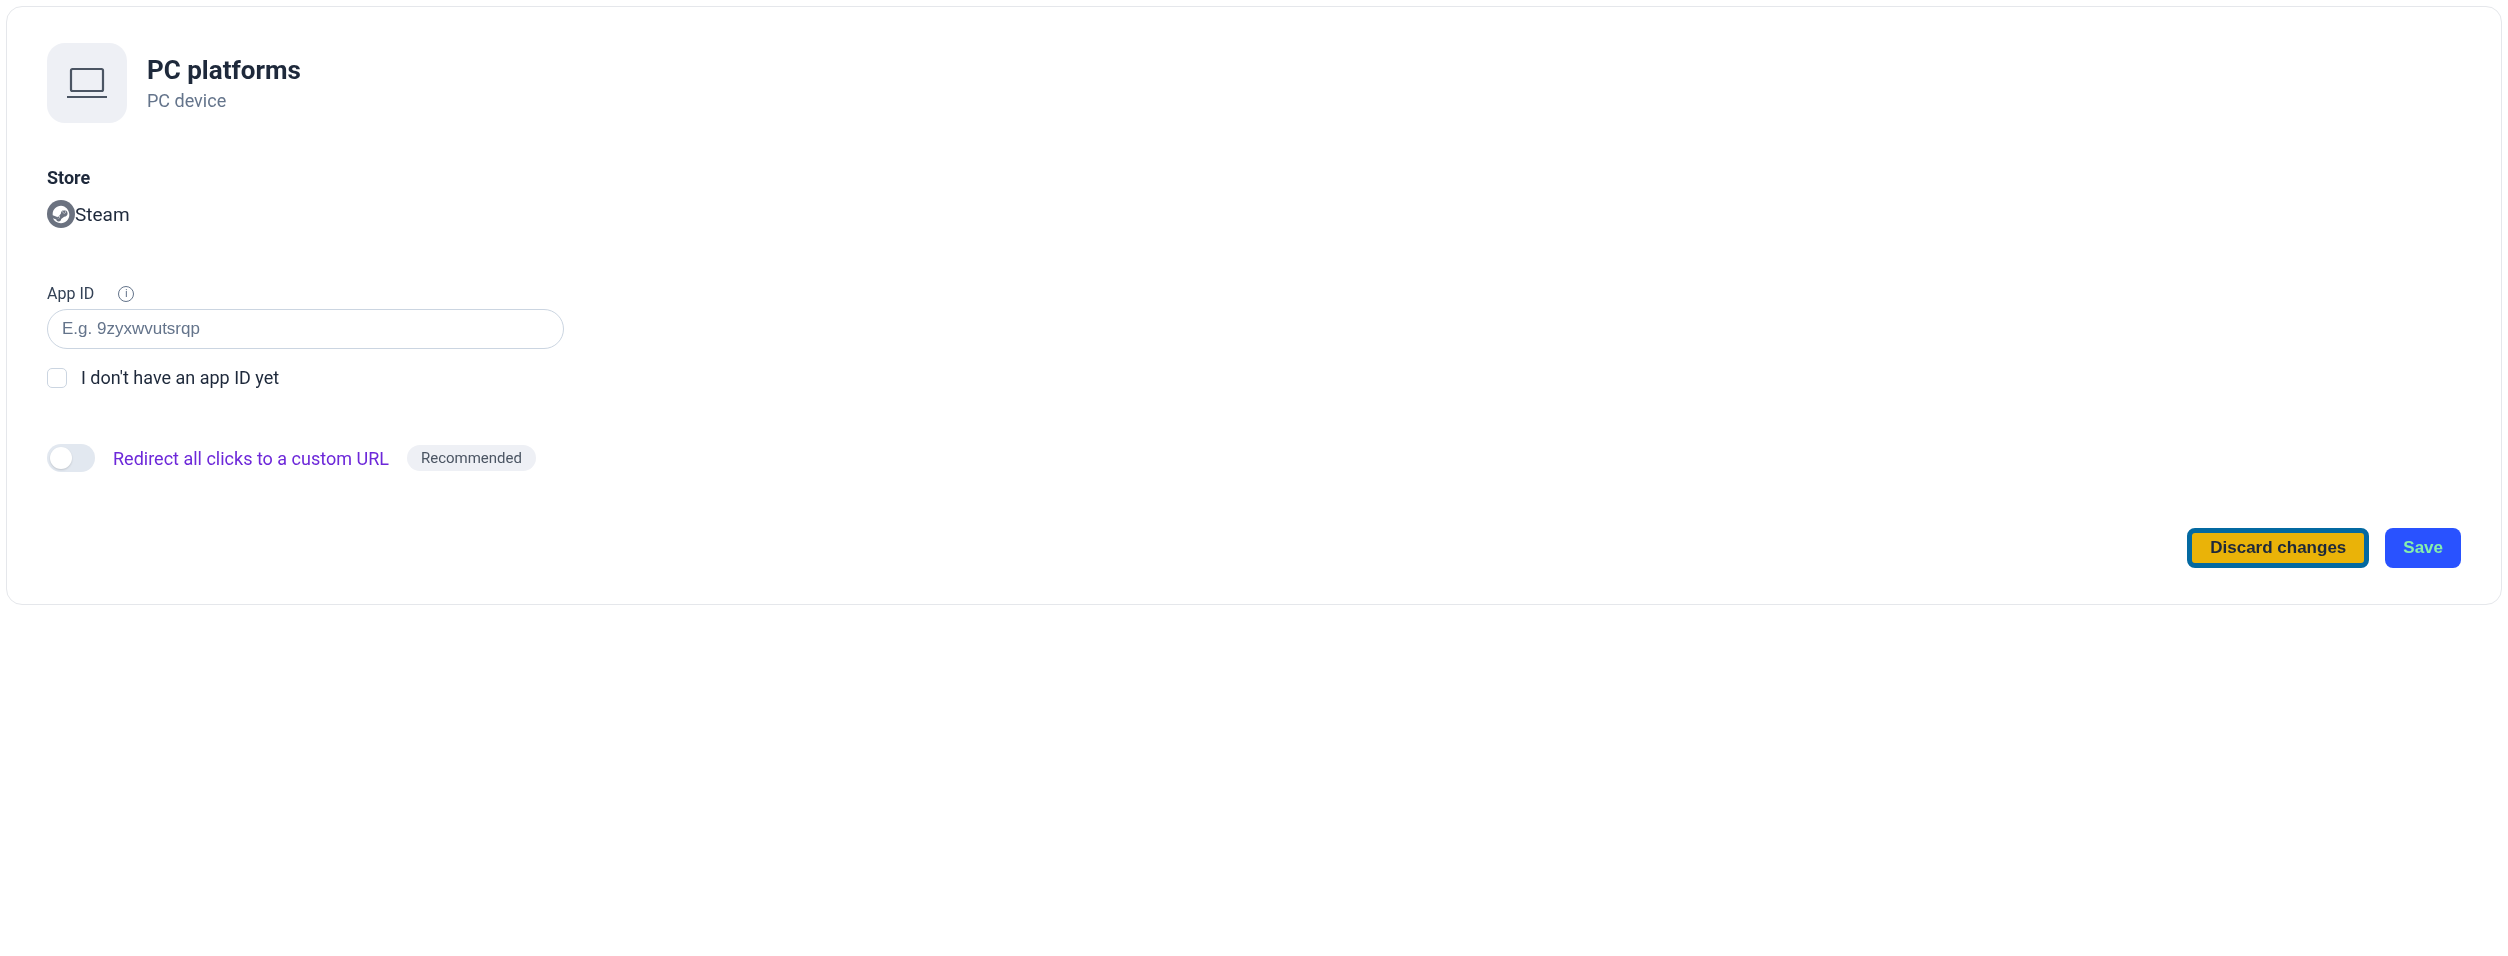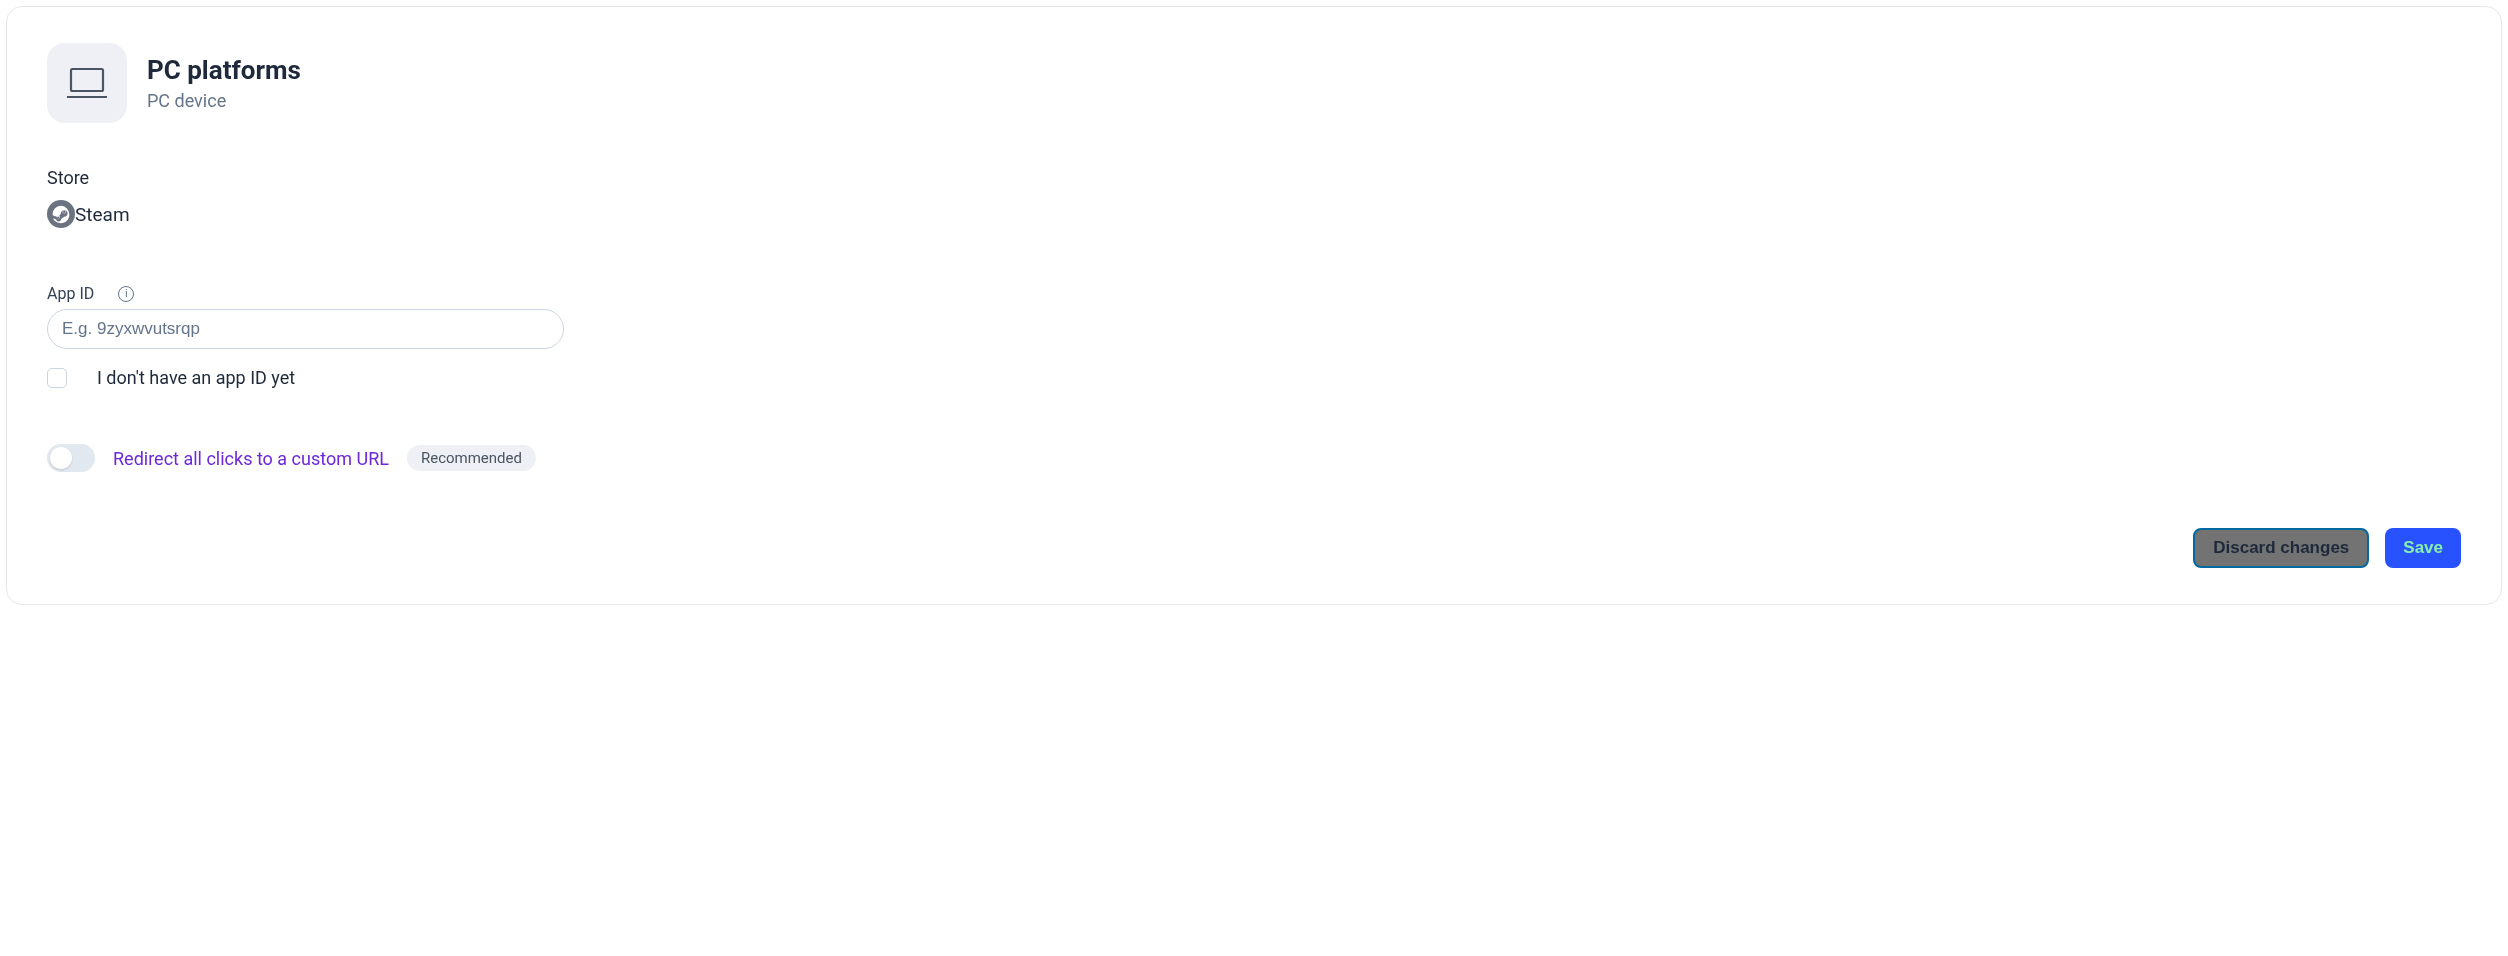--- a/index.html
+++ b/index.html
@@ -41,21 +41,21 @@
   }
   .subtitle {
     font-size: 18px;
     color: #64748b;
     margin-top: 4px;
   }
   .section-label {
     font-size: 18px;
     color: #1e293b;
     margin-bottom: 12px;
-    font-weight: 400;
+    font-weight: 700;
   }
   .store-row {
     display: flex;
     align-items: center;
     margin-bottom: 56px;
   }
   .steam-icon {
     width: 28px;
     height: 28px;
     border-radius: 50%;
@@ -99,21 +99,21 @@
     border-radius: 20px;
     padding: 0 14px;
     font-size: 17px;
     color: #1e293b;
     background: #fff;
   }
   .text-input::placeholder { color: #64748b; }
   .checkbox-row {
     display: flex;
     align-items: center;
-    gap: 30px;
+    gap: 14px;
     margin-top: 18px;
     margin-bottom: 56px;
   }
   .checkbox {
     width: 20px;
     height: 20px;
     border: 1.5px solid #cbd5e1;
     border-radius: 5px;
     background: #fff;
     cursor: pointer;
@@ -167,23 +167,23 @@
     padding: 0 18px;
     border-radius: 8px;
     font-size: 17px;
     font-weight: 600;
     cursor: pointer;
     border: none;
     display: flex;
     align-items: center;
   }
   .btn-secondary {
-    background: #737373;
-    color: #1e293b;
-    border: 2px solid #0369a1;
+    background: #eab308;
+    color: #1e293b;
+    border: 5px solid #0369a1;
   }
   .btn-primary {
     background: #2952ff;
     color: #86efac;
   }
 </style>
 </head>
 <body>
 
 <div class="panel">

